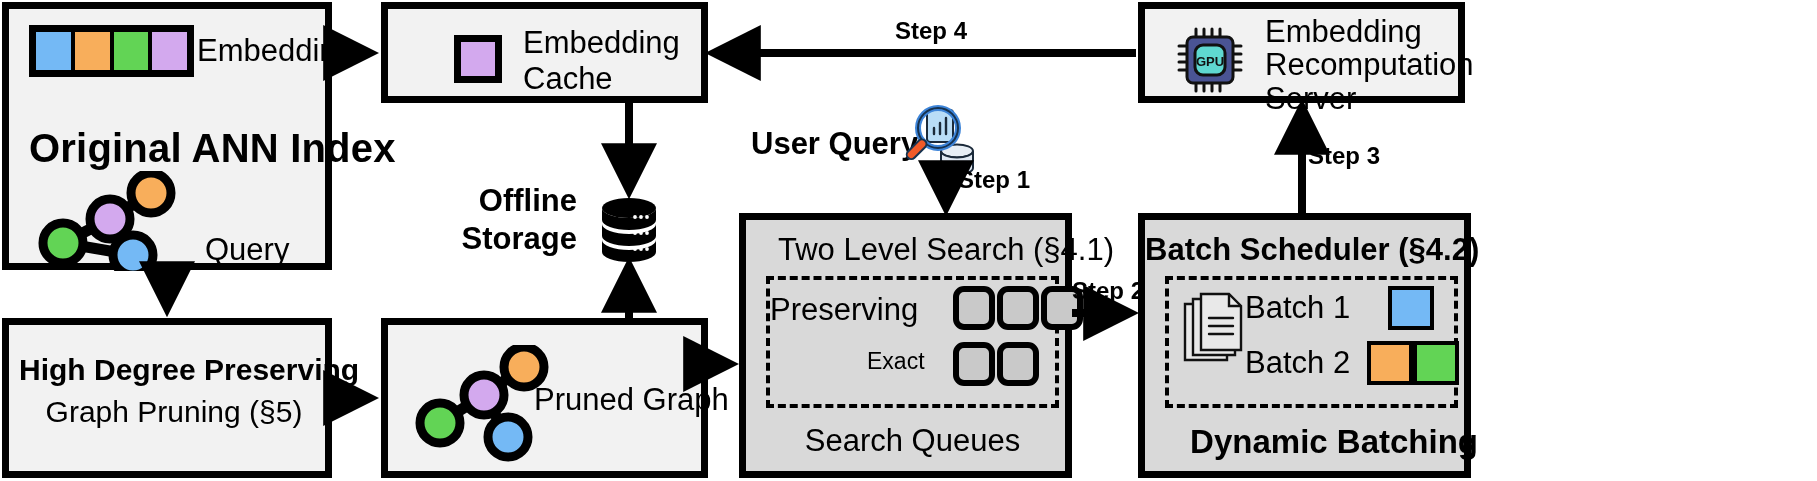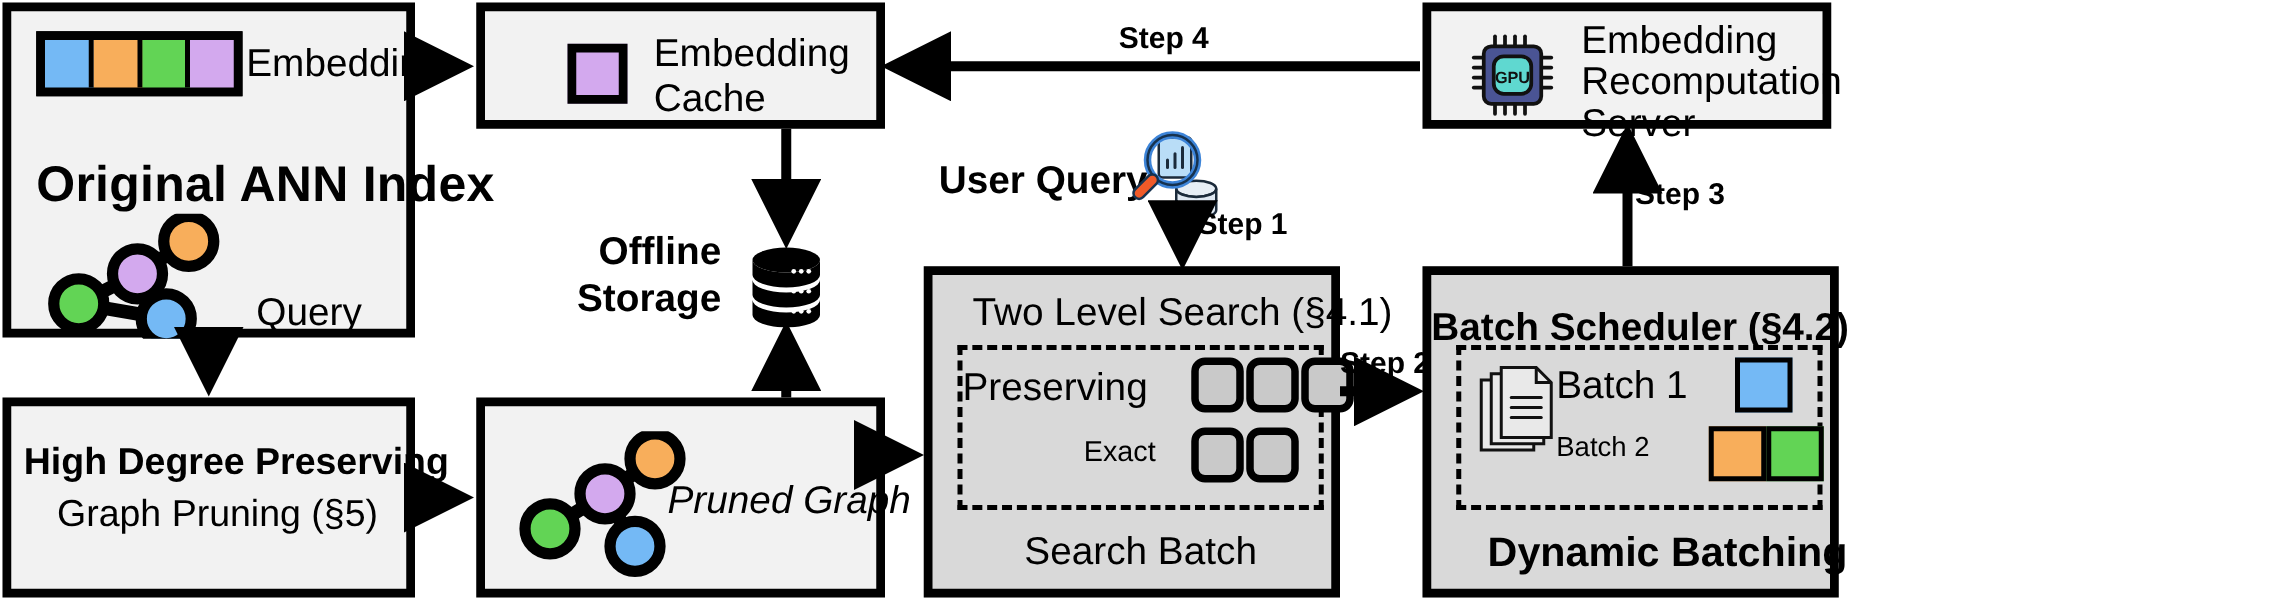--- a/index.html
+++ b/index.html
@@ -29,41 +29,41 @@
   
   #cache{left:381px;top:2px;width:327px;height:101px;}
   #cache-sq{position:absolute;left:66px;top:26px;width:48px;height:48px;border:7px solid #000;box-sizing:border-box;}
   #cache-t{left:135px;top:16px;font-size:31px;text-align:left;}
 
   
   #off-t{left:421px;top:182px;font-size:31px;font-weight:bold;text-align:right;width:156px;line-height:1.24;}
 
   
   #pruned{left:381px;top:318px;width:327px;height:160px;}
-  #pruned-t{left:146px;top:57px;font-size:31px;font-style:italic;}
+  #pruned-t{left:146px;top:57px;font-size:31px;}
 
   
   #uq{left:751px;top:126px;font-size:31px;font-weight:bold;}
 
   
   #tls{left:739px;top:213px;width:333px;height:265px;}
   #tls-t{left:0;top:12px;width:333px;text-align:center;font-size:31px;margin-left:32px;}
   #tls-dash{position:absolute;left:20px;top:56px;width:293px;height:132px;border:4px dashed #000;box-sizing:border-box;}
   #tls-appr{left:24px;top:72px;font-size:31px;}
   #tls-exact{left:121px;top:128px;font-size:23px;}
   #tls-q{left:0;top:203px;width:333px;text-align:center;font-size:31px;}
   .qsq{position:absolute;width:42px;height:44px;border:6px solid #000;border-radius:11px;
        box-sizing:border-box;background:#c9c9c9;}
 
   
   #bs{left:1138px;top:213px;width:333px;height:265px;}
-  #bs-t{left:0;top:12px;width:333px;text-align:center;font-size:31px;font-weight:bold;margin-top:12px;}
+  #bs-t{left:0;top:12px;width:333px;text-align:center;font-size:31px;font-weight:bold;}
   #bs-dash{position:absolute;left:20px;top:56px;width:293px;height:132px;border:4px dashed #000;box-sizing:border-box;}
   #bs-b1{left:100px;top:70px;font-size:31px;}
-  #bs-b2{left:100px;top:125px;font-size:22px;}
+  #bs-b2{left:100px;top:125px;font-size:31px;}
   .bsq{position:absolute;width:46px;height:44px;border:4px solid #000;box-sizing:border-box;}
   #bs-dyn{left:0;top:203px;width:333px;text-align:right;font-size:33px;font-weight:bold;}
 
   
   #ers{left:1138px;top:2px;width:327px;height:101px;}
   #ers-t{left:120px;top:6px;font-size:31px;line-height:1.08;}
 
   
   .step{position:absolute;font-size:24px;font-weight:bold;white-space:nowrap;}
   #step1{left:958px;top:166px;}
@@ -177,21 +177,21 @@
   <div class="box gray" id="tls">
     <div class="lbl" id="tls-t">Two Level Search (§4.1)</div>
     <div id="tls-dash"></div>
     <div class="lbl" id="tls-appr">Preserving</div>
     <div class="qsq" style="left:207px;top:66px;"></div>
     <div class="qsq" style="left:251px;top:66px;"></div>
     <div class="qsq" style="left:295px;top:66px;"></div>
     <div class="lbl" id="tls-exact">Exact</div>
     <div class="qsq" style="left:207px;top:122px;"></div>
     <div class="qsq" style="left:251px;top:122px;"></div>
-    <div class="lbl" id="tls-q">Search Batch</div>
+    <div class="lbl" id="tls-q">Search Queues</div>
   </div>
 
   <div class="box gray" id="bs">
     <div class="lbl" id="bs-t">Batch Scheduler (§4.2)</div>
     <div id="bs-dash"></div>
 
     <svg class="gsvg" style="left:36px;top:72px;" width="66" height="78" viewBox="0 0 66 78">
       <g fill="#e9e9e9" stroke="#111" stroke-width="2.4">
         <path d="M4 12 h30 l12 12 v44 h-42 z"></path>
         <path d="M12 7 h30 l12 12 v44 h-42 z"></path>

